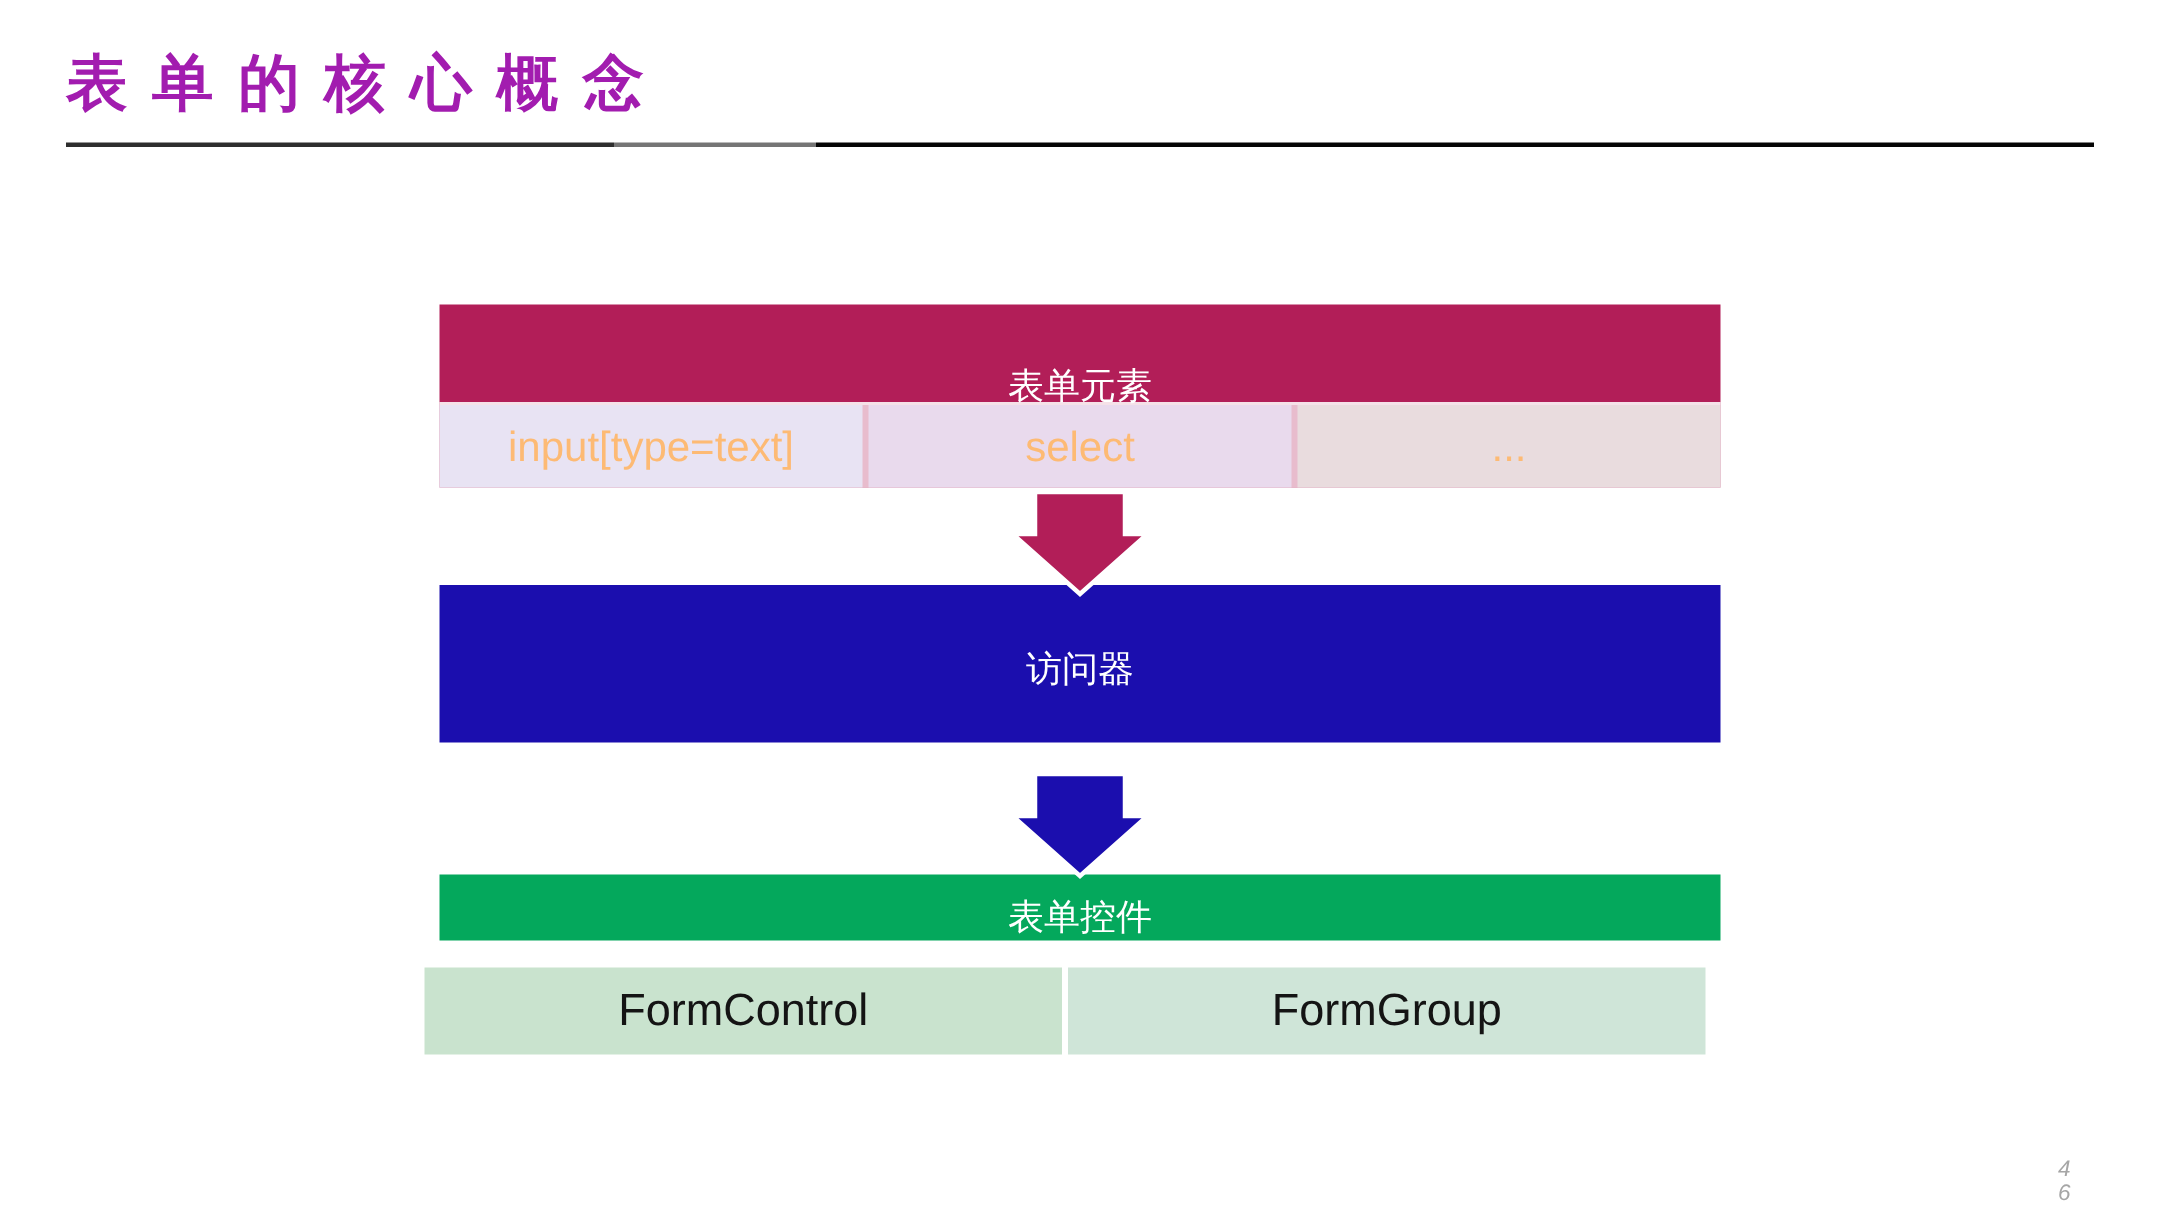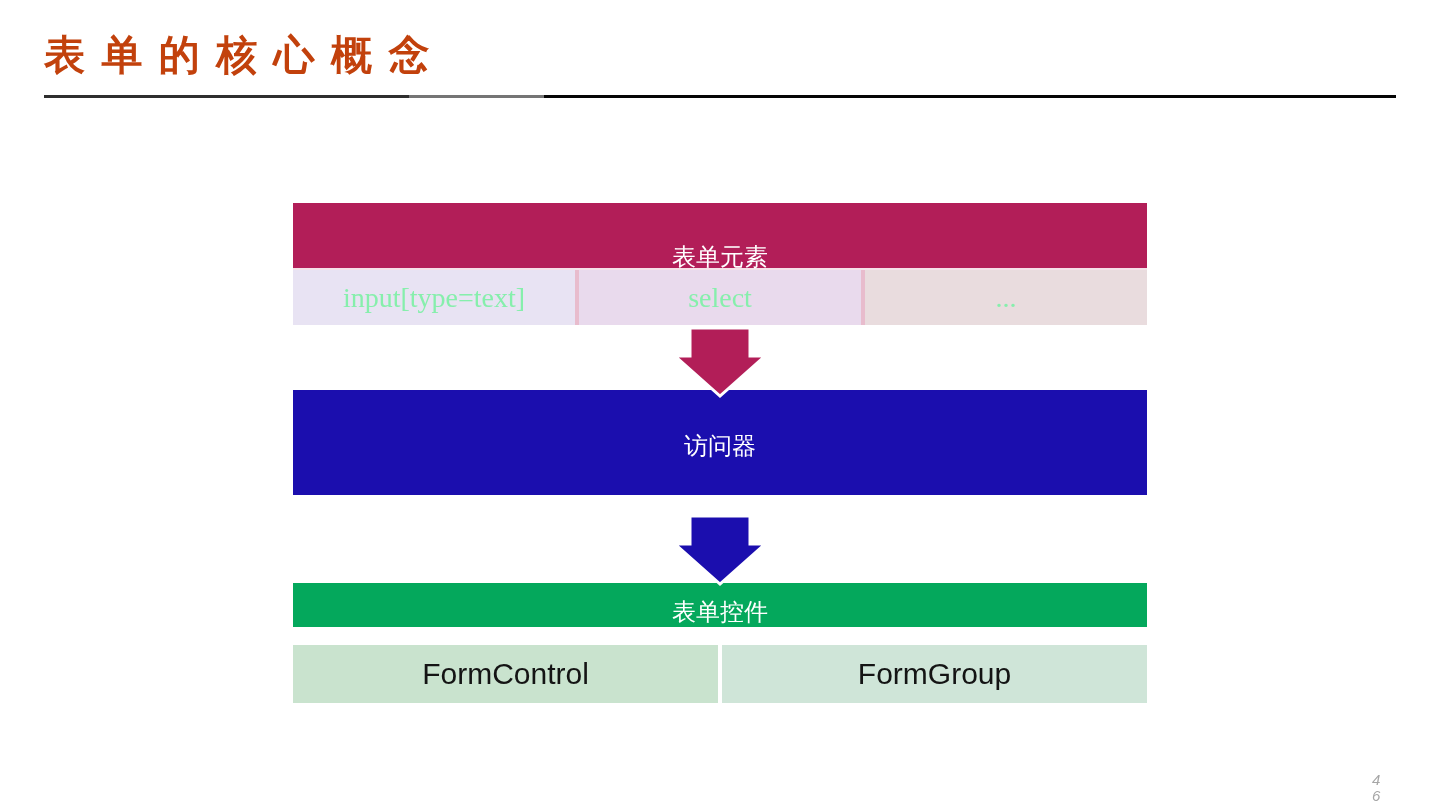--- a/index.html
+++ b/index.html
@@ -15,42 +15,41 @@
     overflow: hidden;
   }
 
   
   .slide-title {
     position: absolute;
     left: 44px;
     top: 28px;
     font-size: 41px;
     font-weight: bold;
-    color: #c2410c;
+    color: #a21caf;
     letter-spacing: 0.40em;
     white-space: nowrap;
   }
   .title-rule {
     position: absolute;
     left: 44px;
     top: 95px;
     width: 1352px;
     height: 3px;
     background: linear-gradient(to right,
       #2e2e2e 0%, #2e2e2e 27%,
       #757575 27%, #757575 37%,
       #050505 37%, #050505 100%);
   }
 
   
   .group {
     position: absolute;
     left: 293px;
     width: 854px;
-    font-family: Liberation Serif, serif;
   }
   .group-label {
     position: absolute;
     left: 0;
     width: 100%;
     text-align: center;
     color: #ffffff;
     font-size: 24px;
     z-index: 1;
   }
@@ -66,21 +65,21 @@
     border-top: 2px solid rgba(255,255,255,0.55);
     box-sizing: border-box;
     z-index: 2;
   }
   .overlay-row .cell {
     flex: 1 1 0;
     display: flex;
     align-items: center;
     justify-content: center;
     font-size: 28px;
-    color: #86efac;
+    color: #fdba74;
   }
 
   
   .group-form-elements {
     top: 203px;
     height: 122px;
     background: #b21e58;
   }
   .group-form-elements .group-label { top: 38px; }
   .group-form-elements .cell-1 { background: rgba(231,236,252,0.80); }
@@ -102,21 +101,21 @@
     height: 44px;
     background: #04a85c;
   }
   .group-form-controls .group-label {
     top: 0;
     height: 58px;
     line-height: 58px;
   }
   .solid-row {
     position: absolute;
-    left: 293px;
+    left: 283px;
     top: 645px;
     width: 854px;
     height: 58px;
     display: flex;
     gap: 4px;
   }
   .solid-row .cell {
     flex: 1 1 0;
     display: flex;
     align-items: center;

